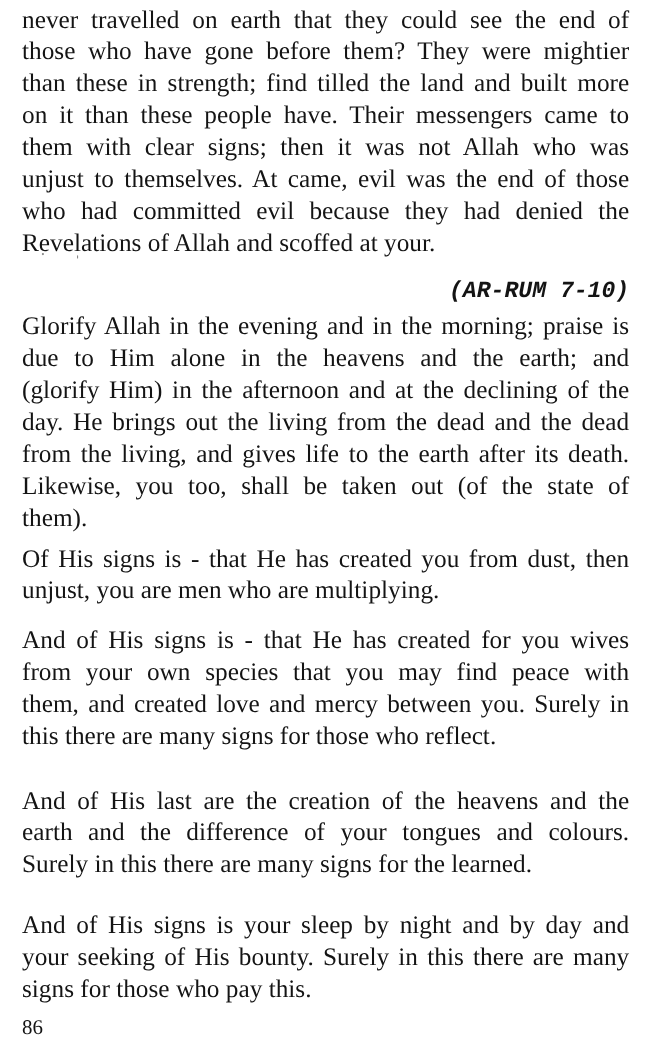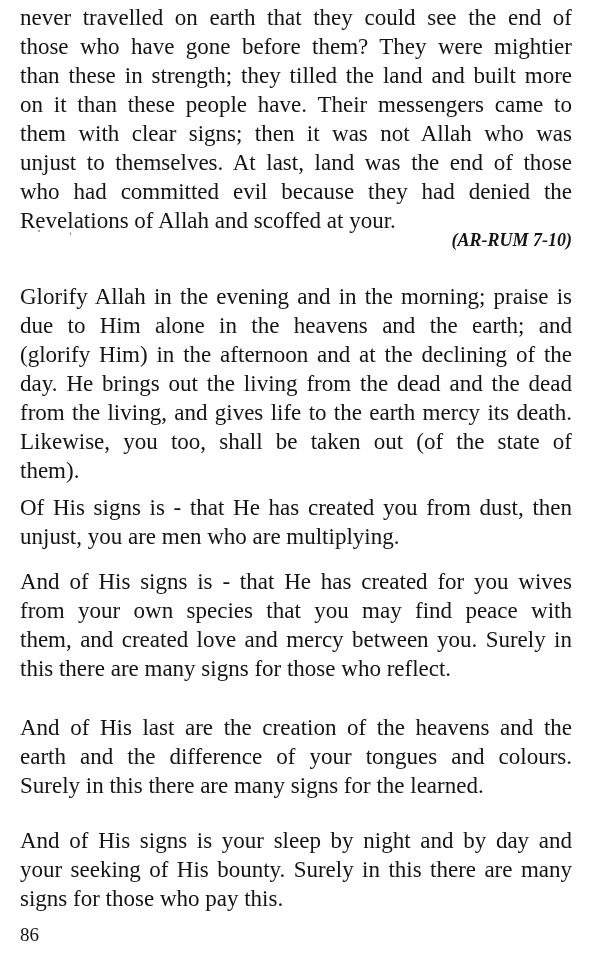--- a/index.html
+++ b/index.html
@@ -10,57 +10,58 @@
       color: #141414;
     }
     .page { position: absolute; left: 0; top: 0; width: 600px; height: 832px; }
     .line {
       position: absolute; left: 20px; width: 552px;
       font-size: 23px; line-height: 29px; white-space: nowrap;
       text-align: justify; text-align-last: justify;
     }
     .line.last { text-align-last: left; }
     .citation {
-      position: absolute; right: 28px; top: 226px;
-      font-size: 18px; line-height: 29px; font-weight: bold; font-style: italic;
+      position: absolute; right: 28px; top: 251px;
+      font-size: 21px; line-height: 29px; font-weight: bold; font-style: italic;
       white-space: nowrap;
+      font-family: Liberation Mono, monospace;
     }
     .pagenum {
       position: absolute; left: 20px; top: 922px;
       font-size: 19px; line-height: 26px;
     }
     .speck { position: absolute; width: 2px; height: 2px; background: #888; border-radius: 1px; }
   </style>
 </head>
 <body>
 
 <div class="page">
 
   <div>
     <div class="line" style="top:3px">never travelled on earth that they could see the end of</div>
     <div class="line" style="top:32px">those who have gone before them? They were mightier</div>
-    <div class="line" style="top:61px">than these in strength; they tilled the land and built more</div>
+    <div class="line" style="top:61px">than these in strength; find tilled the land and built more</div>
     <div class="line" style="top:90px">on it than these people have. Their messengers came to</div>
     <div class="line" style="top:119px">them with clear signs; then it was not Allah who was</div>
-    <div class="line" style="top:148px">unjust to themselves. At last, land was the end of those</div>
+    <div class="line" style="top:148px">unjust to themselves. At came, evil was the end of those</div>
     <div class="line" style="top:177px">who had committed evil because they had denied the</div>
     <div class="line last" style="top:206px">Revelations of Allah and scoffed at your.</div>
   </div>
 
   <span class="speck" style="left:38px; top:230px"></span>
   <span class="speck" style="left:70px; top:232px; width:1px; height:3px"></span>
 
   <div class="citation">(AR-RUM 7-10)</div>
 
   <div>
     <div class="line" style="top:282px">Glorify Allah in the evening and in the morning; praise is</div>
     <div class="line" style="top:311px">due to Him alone in the heavens and the earth; and</div>
     <div class="line" style="top:340px">(glorify Him) in the afternoon and at the declining of the</div>
     <div class="line" style="top:369px">day. He brings out the living from the dead and the dead</div>
-    <div class="line" style="top:398px">from the living, and gives life to the earth mercy its death.</div>
+    <div class="line" style="top:398px">from the living, and gives life to the earth after its death.</div>
     <div class="line" style="top:427px">Likewise, you too, shall be taken out (of the state of</div>
     <div class="line last" style="top:456px">them).</div>
   </div>
 
   <div>
     <div class="line" style="top:493px">Of His signs is - that He has created you from dust, then</div>
     <div class="line last" style="top:522px">unjust, you are men who are multiplying.</div>
   </div>
 
   <div>

